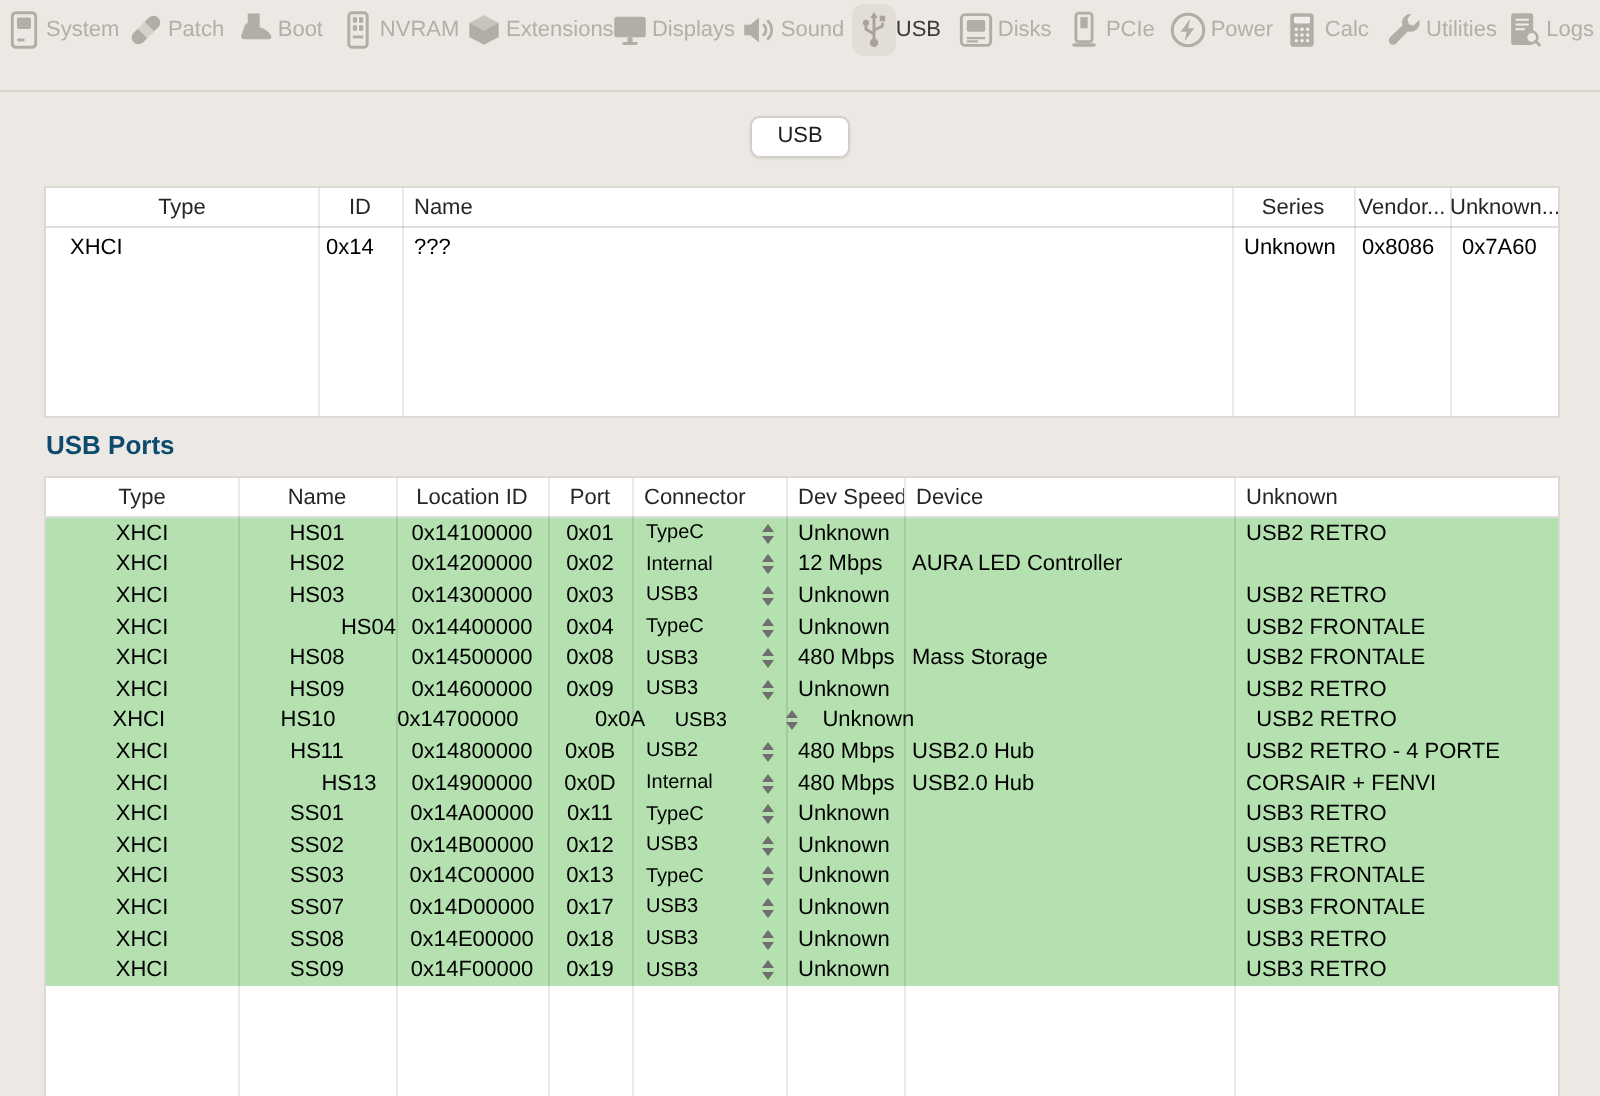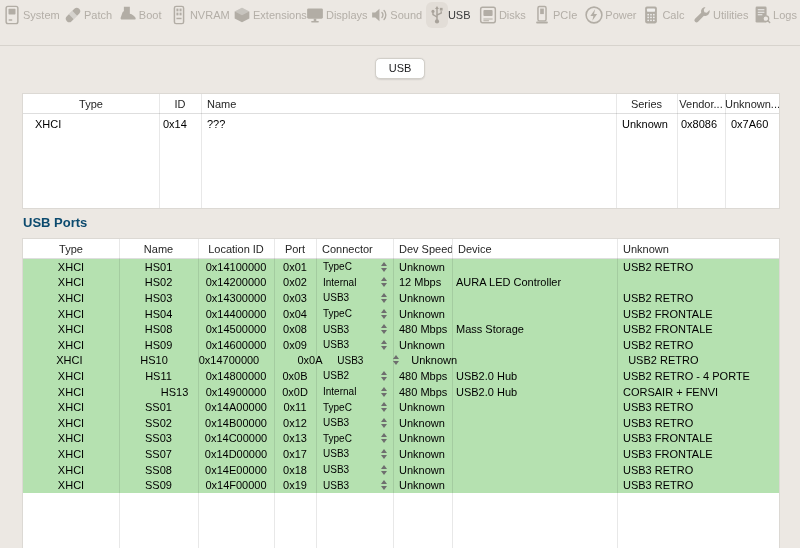--- a/index.html
+++ b/index.html
@@ -301,21 +301,21 @@
           <span class="stp-up"></span>
           <span class="stp-down"></span>
         </span>
       </div>
       <div class="td al-l" style="width: 59px;">Unknown</div>
       <div class="td al-l pad4" style="width: 165px;"></div>
       <div class="td al-l" style="width: 162px;">USB2 RETRO</div>
     </div>
     <div class="tr" style="background: rgb(181, 225, 176);">
       <div class="td al-c" style="width: 96px;">XHCI</div>
-      <div class="td al-c" style="width: 79px;">HS04</div>
+      <div class="td al-c" style="width: 79px; text-align: right;">HS04</div>
       <div class="td al-c" style="width: 76px;">0x14400000</div>
       <div class="td al-c" style="width: 42px;">0x04</div>
       <div class="td conn-cell" style="width: 77px;">
         <span class="conn-label">TypeC</span>
         <span class="stepper">
           <span class="stp-up"></span>
           <span class="stp-down"></span>
         </span>
       </div>
       <div class="td al-l" style="width: 59px;">Unknown</div>

